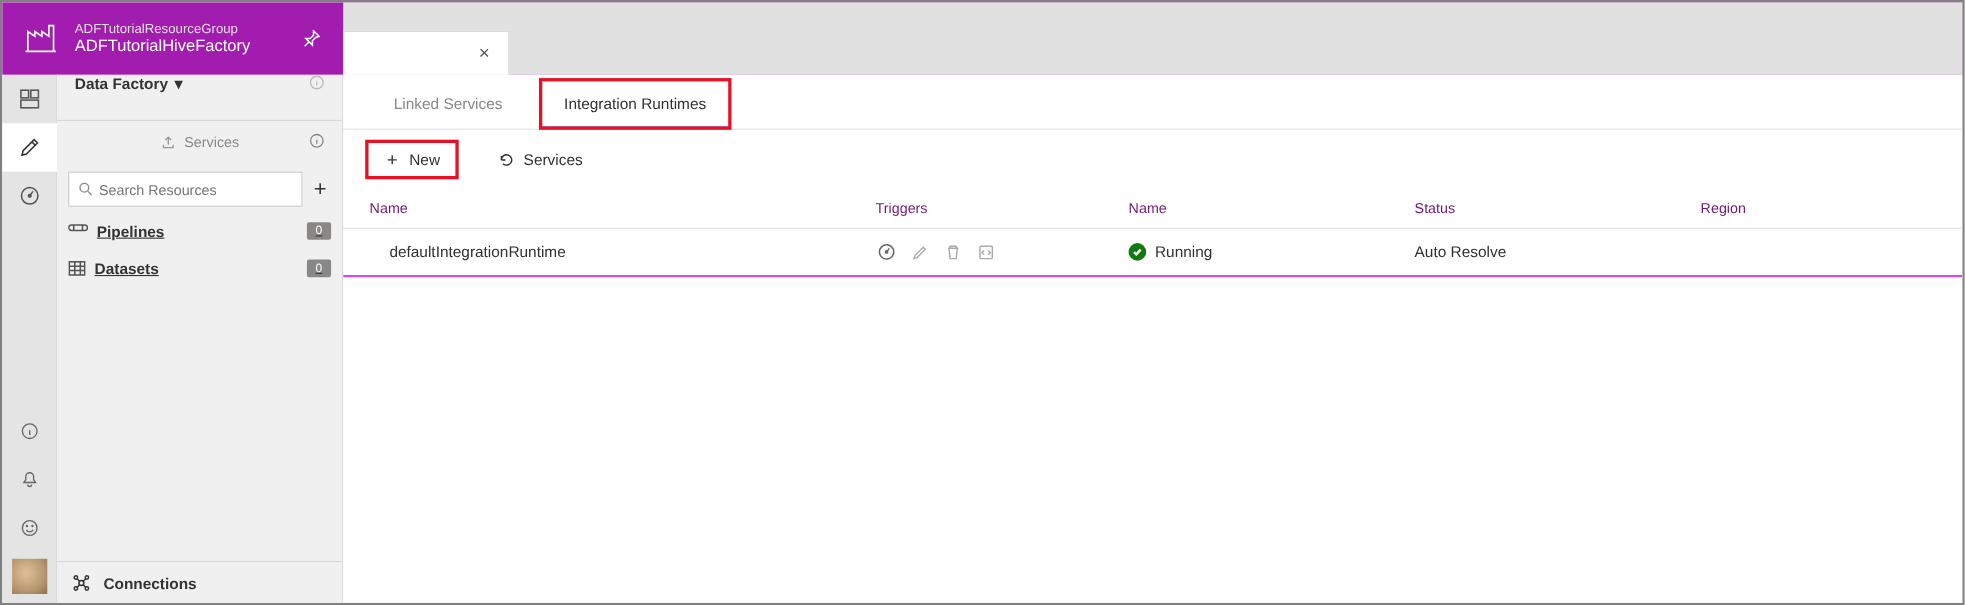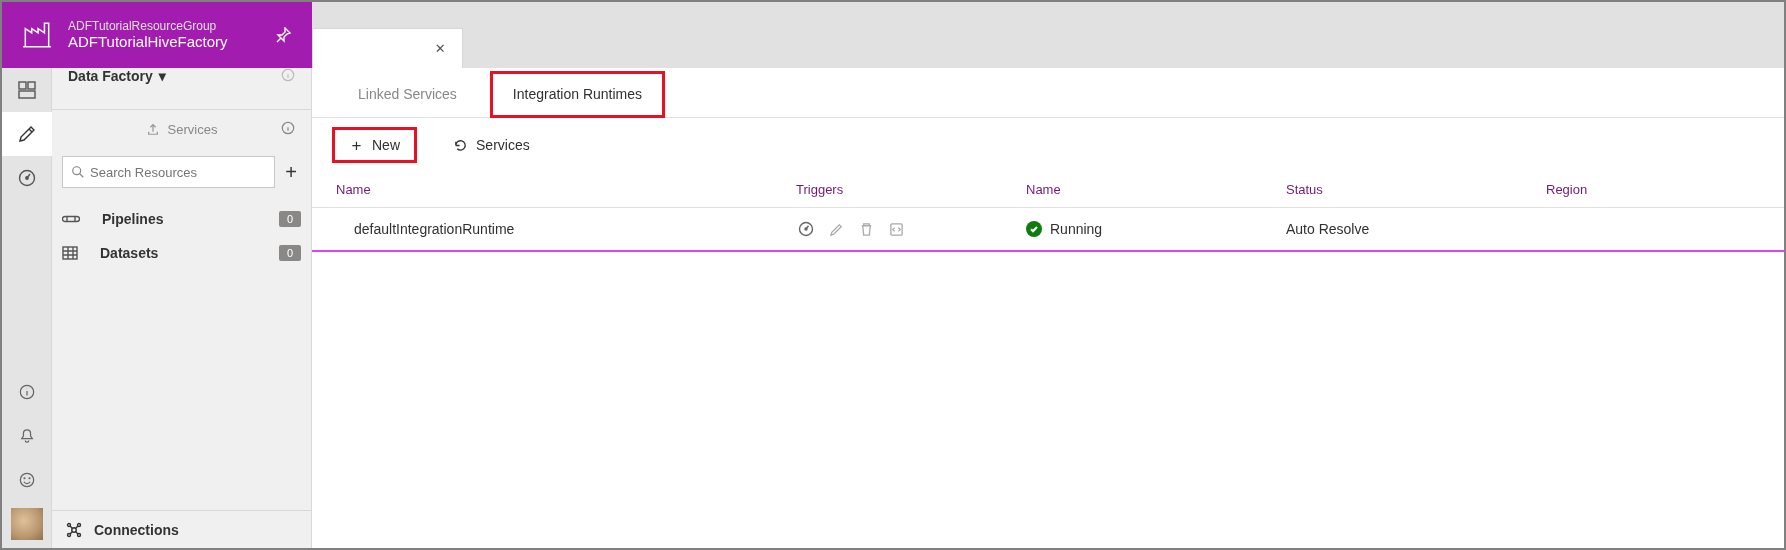--- a/index.html
+++ b/index.html
@@ -33,21 +33,21 @@
   .exp-scope .caret { margin-left: 6px; }
   .exp-scope .info-ico { margin-left: auto; opacity: .5; }
   .publish-row { height: 38px; display: flex; align-items: center; justify-content: center; gap: 8px; color: #888; font-size: 13px; position: relative; }
   .publish-row .info-ico { position: absolute; right: 16px; }
   .search-row { display: flex; align-items: center; padding: 8px 10px; gap: 6px; }
   .search-box { flex: 1; height: 32px; background: #fff; border: 1px solid #c8c8c8; display: flex; align-items: center; padding: 0 8px; gap: 5px; color: #888; }
   .search-box input { border: none; outline: none; flex: 1; font-size: 13px; background: transparent; }
   .plus-btn { width: 24px; height: 24px; display: flex; align-items: center; justify-content: center; cursor: pointer; font-size: 20px; color: #333; }
 
   .tree { padding: 6px 10px; }
-  .tree-item { height: 34px; display: flex; align-items: center; gap: 22px; font-weight: 600; color: #333; cursor: pointer; }
+  .tree-item { height: 34px; display: flex; align-items: flex-start; gap: 8px; font-weight: 600; color: #333; cursor: pointer; text-decoration: underline; }
   .tree-item .badge { margin-left: auto; background: #8a8886; color: #fff; font-size: 11px; padding: 0 8px; border-radius: 2px; height: 16px; line-height: 16px; font-weight: 400; }
 
   .exp-spacer { flex: 1; }
   .bottom-nav { background: #e4e4e4; }
   .bottom-nav .nav-item { height: 38px; display: flex; align-items: center; gap: 12px; padding: 0 14px; cursor: pointer; color: #333; border-top: 1px solid #d8d8d8; }
   .bottom-nav .nav-item.active { font-weight: 600; background: #f0f0f0; }
 
   
   .content { flex: 1; display: flex; flex-direction: column; background: #fff; }
   .subtabs { height: 50px; display: flex; align-items: flex-end; padding: 0 24px; border-bottom: 1px solid #e1e1e1; gap: 12px; }

